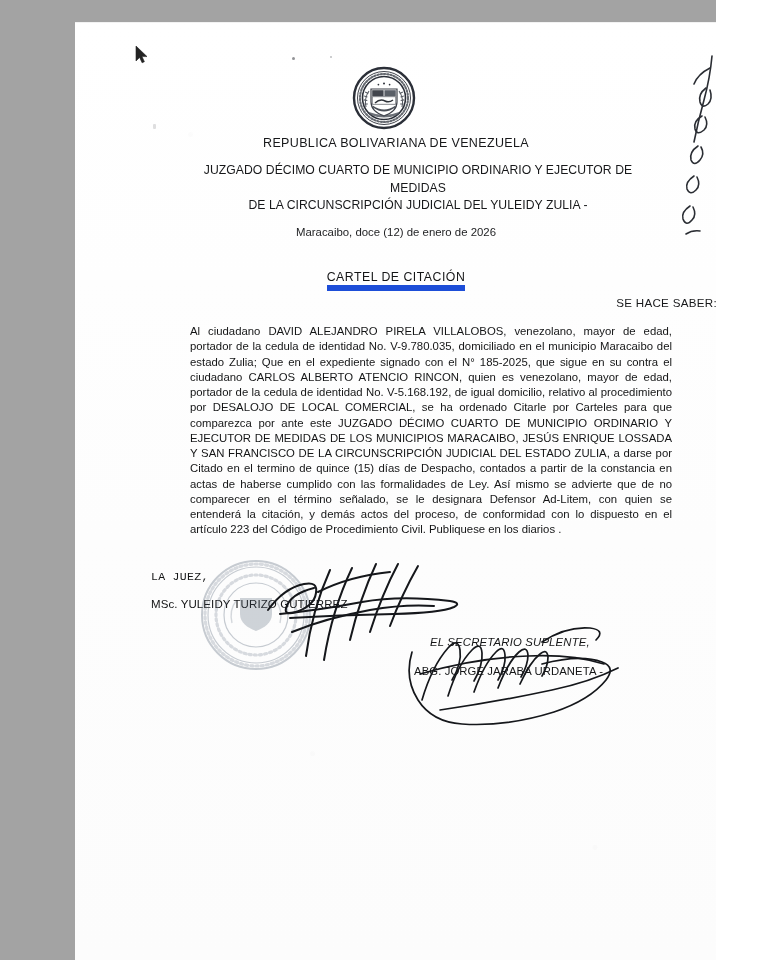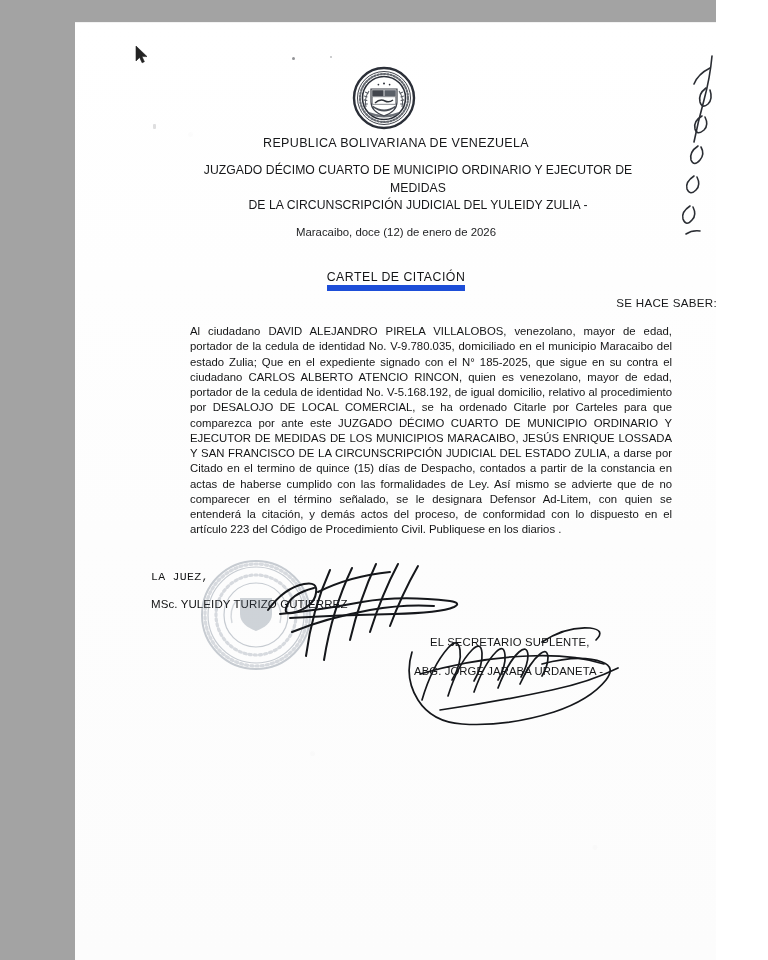--- a/index.html
+++ b/index.html
@@ -136,20 +136,21 @@
     left: 151px; top: 598px;
     font-size: 11.5px;
     letter-spacing: 0.1px;
     color: #141516;
   }
   #secretary-title {
     left: 430px; top: 636px;
     font-size: 11.3px;
     letter-spacing: 0.2px;
     color: #141516;
+    font-style: italic;
   }
   #secretary-name {
     left: 414px; top: 665px;
     font-size: 11.3px;
     letter-spacing: 0.1px;
     color: #141516;
   }
 
   
   .ink {

